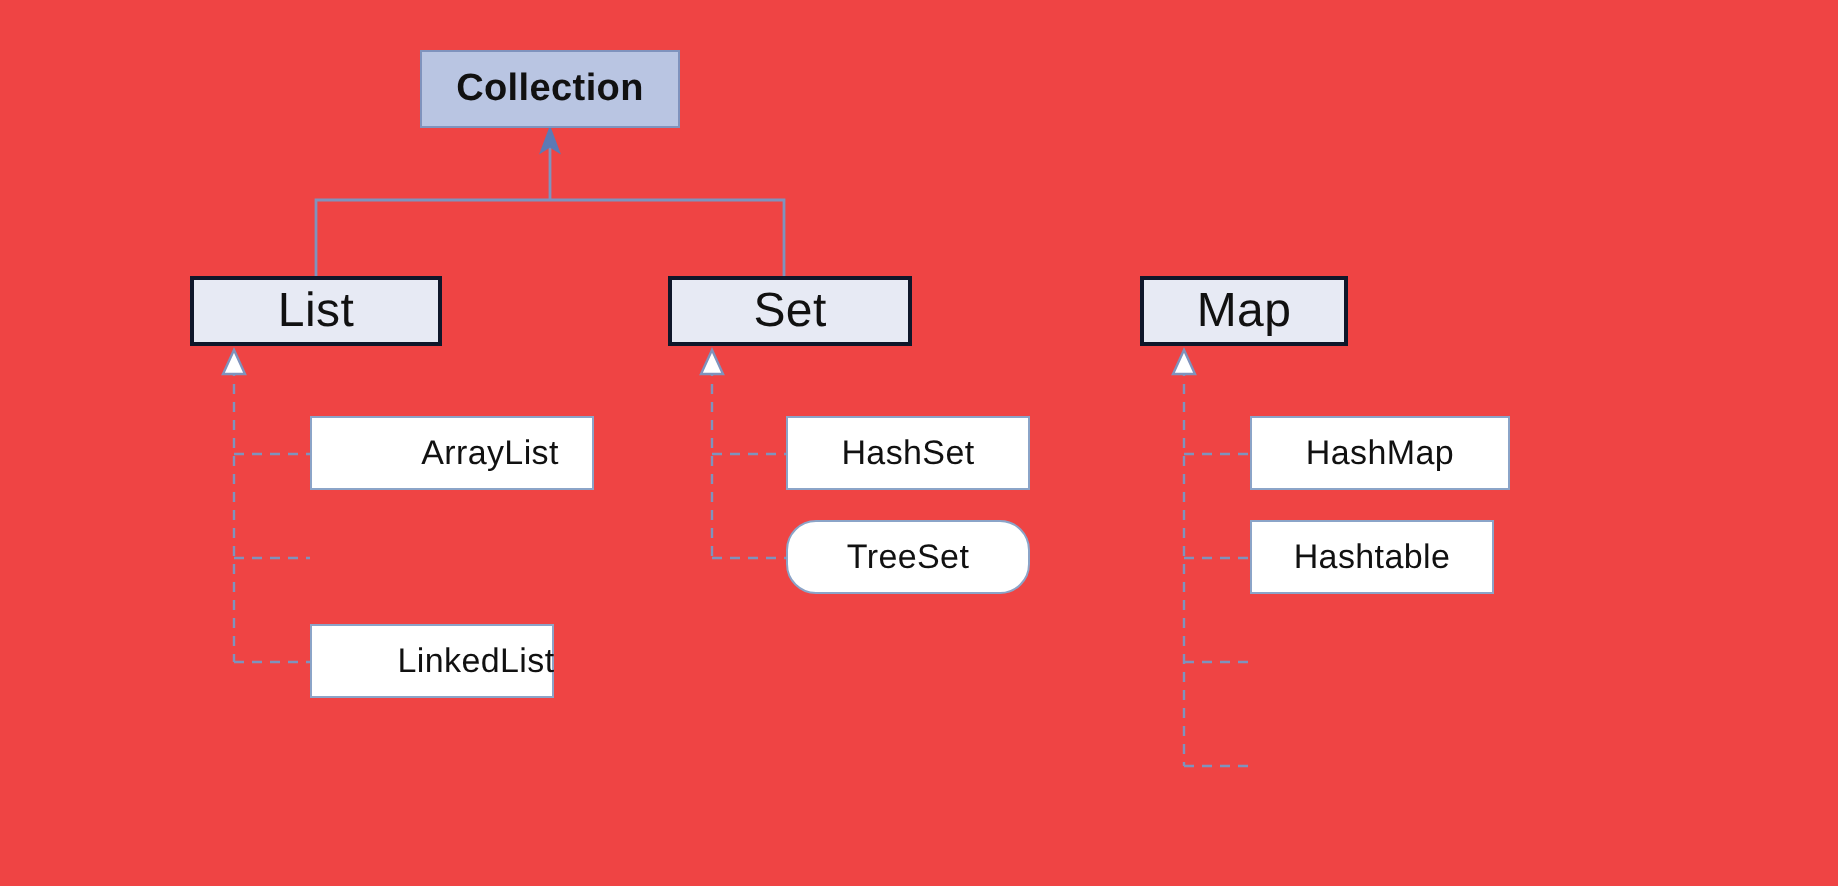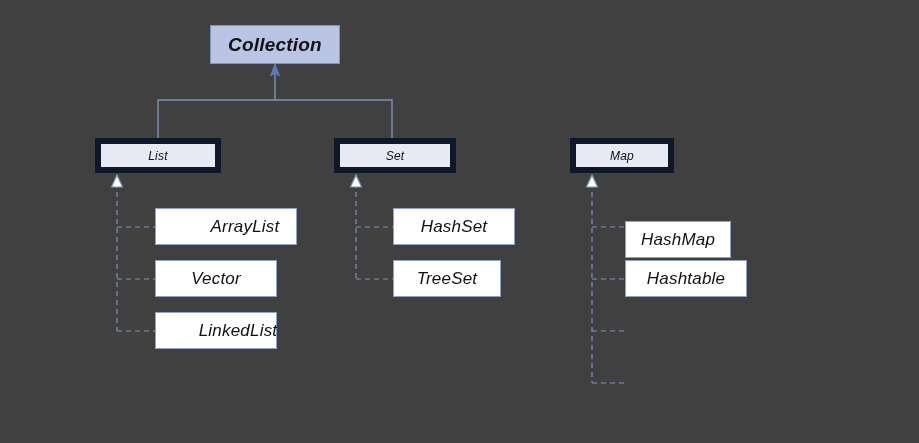--- a/index.html
+++ b/index.html
@@ -8,23 +8,22 @@
     padding: 0;
     background: #ffffff;
   }
   body {
     font-family: "Liberation Sans", "DejaVu Sans", sans-serif;
   }
   #diagram-root {
     position: relative;
     width: 919px;
     height: 443px;
-    background: #404040;
+    background: #ef4444;
     overflow: hidden;
-    font-style: italic;
   }
   #edge-layer {
     position: absolute;
     left: 0;
     top: 0;
     width: 919px;
     height: 443px;
     pointer-events: none;
   }
   .node {
@@ -39,23 +38,23 @@
     letter-spacing: 0.2px;
   }
   .node-root {
     background: #b9c5e2;
     border: 1px solid #7f93bd;
     font-weight: bold;
     font-size: 19px;
   }
   .node-interface {
     background: #e7eaf4;
-    border: 6px solid #0f172a;
+    border: 2px solid #0f172a;
     font-weight: normal;
-    font-size: 12px;
+    font-size: 24px;
     align-items: center;
   }
   .node-impl {
     background: #ffffff;
     border: 1px solid #8ba4c8;
     font-weight: normal;
     font-size: 17px;
   }
 </style>
 </head>
@@ -108,34 +107,31 @@
     <span>Set</span>
   </div>
 
   <div class="node node-interface" style="left:570px; top:138px; width:104px; height:35px;">
     <span>Map</span>
   </div>
 
   <div class="node node-impl" style="left:155px; top:208px; width:142px; height:37px;padding-left:38px;">
     <span>ArrayList</span>
   </div>
-  <div class="node node-impl" style="left:155px; top:260px; width:122px; height:37px;">
-    <span>Vector</span>
-  </div>
   <div class="node node-impl" style="left:155px; top:312px; width:122px; height:37px;padding-left:44px;">
     <span>LinkedList</span>
   </div>
 
   <div class="node node-impl" style="left:393px; top:208px; width:122px; height:37px;">
     <span>HashSet</span>
   </div>
-  <div class="node node-impl" style="left:393px; top:260px; width:108px; height:37px;">
+  <div class="node node-impl" style="left:393px; top:260px; width:122px; height:37px;border-radius:15px;">
     <span>TreeSet</span>
   </div>
 
-  <div class="node node-impl" style="left:625px; top:221px; width:106px; height:37px;">
+  <div class="node node-impl" style="left:625px; top:208px; width:130px; height:37px;">
     <span>HashMap</span>
   </div>
   <div class="node node-impl" style="left:625px; top:260px; width:122px; height:37px;">
     <span>Hashtable</span>
   </div>
 
 </div>
 
 </body></html>

